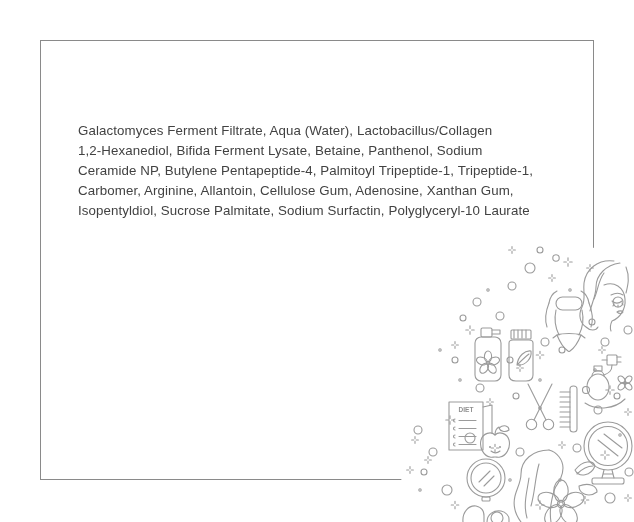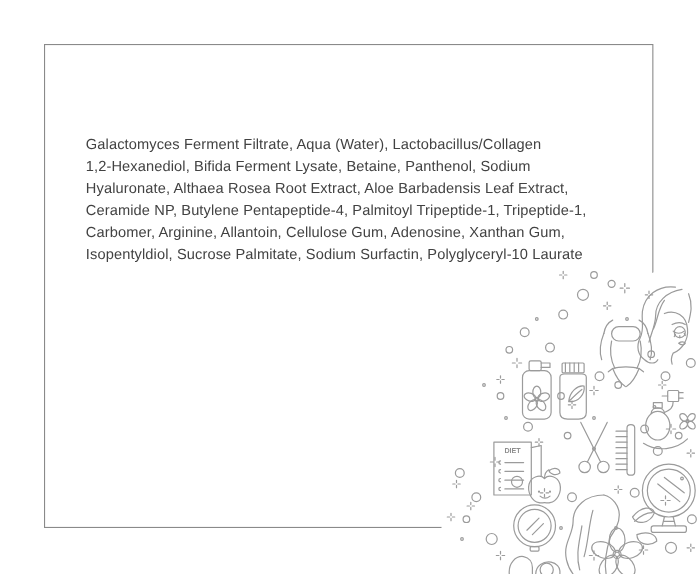--- a/index.html
+++ b/index.html
@@ -20,21 +20,20 @@
 </style>
 </head>
 <body>
 
 <div class="page">
 
   <div class="card">
     <div class="ingredients">
       <div class="line">Galactomyces Ferment Filtrate, Aqua (Water), Lactobacillus/Collagen</div>
       <div class="line">1,2-Hexanediol, Bifida Ferment Lysate, Betaine, Panthenol, Sodium</div>
-      <div class="line">Hyaluronate, Althaea Rosea Root Extract, Aloe Barbadensis Leaf Extract,</div>
       <div class="line">Ceramide NP, Butylene Pentapeptide-4, Palmitoyl Tripeptide-1, Tripeptide-1,</div>
       <div class="line">Carbomer, Arginine, Allantoin, Cellulose Gum, Adenosine, Xanthan Gum,</div>
       <div class="line">Isopentyldiol, Sucrose Palmitate, Sodium Surfactin, Polyglyceryl-10 Laurate</div>
     </div>
   </div>
 
   <svg class="illustration" width="274" height="292" viewBox="0 0 274 292">
     <defs>
       <path id="sp" d="M0,-4.2 V-1.6 M0,1.6 V4.2 M-4.2,0 H-1.6 M1.6,0 H4.2"></path>
       <g id="fl5">

